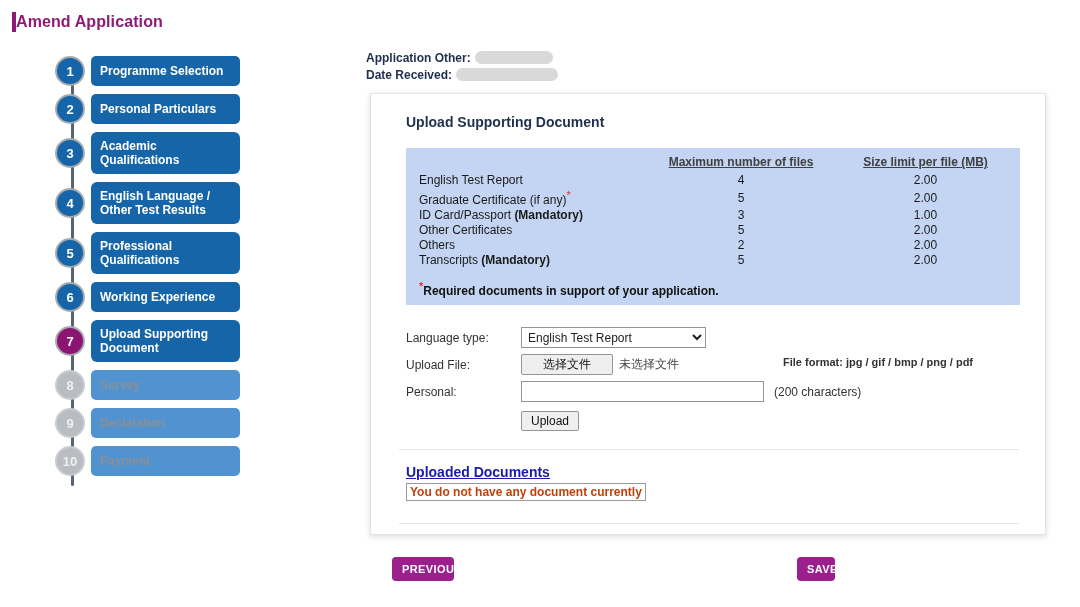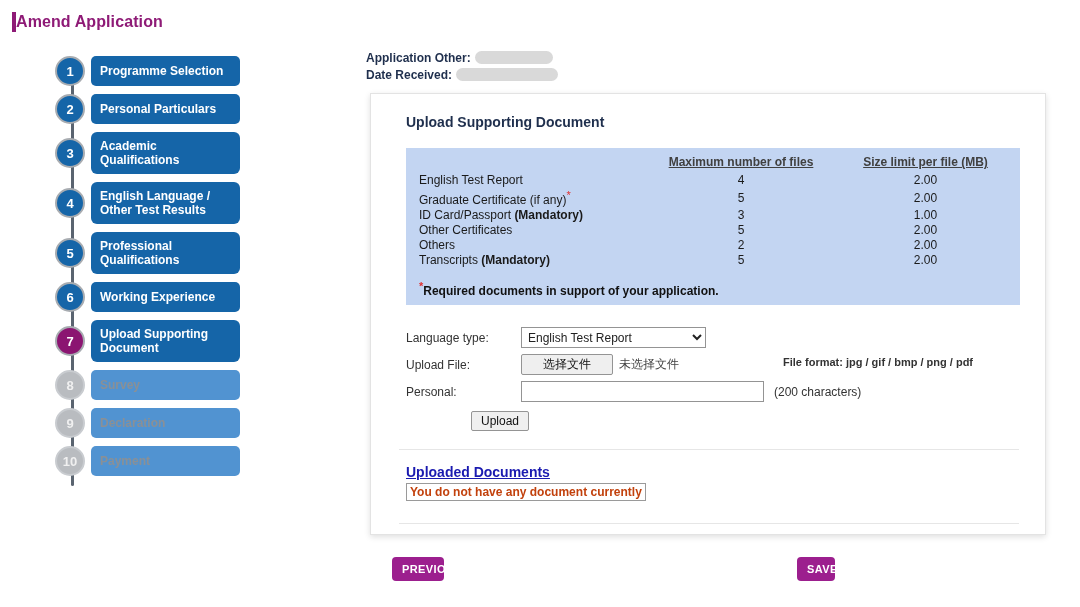--- a/index.html
+++ b/index.html
@@ -125,21 +125,21 @@
     position: absolute; left: 377px; top: 29px;
     font-size: 11px; font-weight: bold; color: #333; white-space: nowrap;
   }
   input.remarks {
     width: 243px; height: 21px; font-size: 12px;
     font-family: "Liberation Sans", sans-serif;
     border: 1px solid #949494; background: #ffffff; padding: 1px 3px;
   }
   .char-hint { font-size: 12px; color: #333; margin-left: 10px; }
   .upload-btn {
-    margin-left: 65px; margin-top: 3px;
+    margin-left: 115px; margin-top: 3px;
     font-size: 12px; padding: 2px 9px;
     border: 1px solid #949494; background: #efefef; color: #111;
     border-radius: 2px; font-family: "Liberation Sans", sans-serif;
   }
 
   .divider {
     margin: 18px 0 0 0; height: 1px; background: #e6e6e6; width: 620px;
     margin-left: 8px;
   }
   .uploaded-title {
@@ -155,21 +155,21 @@
     margin: 22px 0 0 8px; height: 1px; background: #e6e6e6; width: 620px;
   }
 
   
   .btn-purple {
     position: absolute; background: #9c1f8e; color: #ffffff;
     font-size: 11px; font-weight: bold; letter-spacing: .4px;
     border: none; border-radius: 4px; padding: 6px 10px;
     font-family: "Liberation Sans", sans-serif; cursor: pointer;
   }
-  #previous-button { left: 392px; top: 557px; width: 52px; text-align: center; }
+  #previous-button { left: 392px; top: 557px; width: 62px; text-align: center; }
   #save-button { left: 797px; top: 557px; width: 38px; text-align: center; }
 </style>
 </head>
 <body>
 
 <div class="page">
 
   <div class="page-title-wrap">
     <div class="title-bar"></div>
     <div class="page-title">Amend Application</div>

